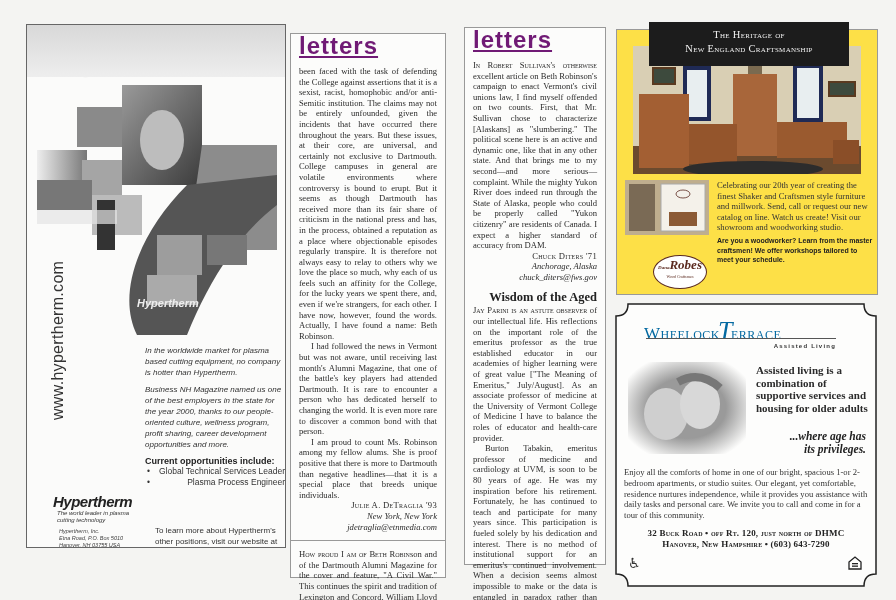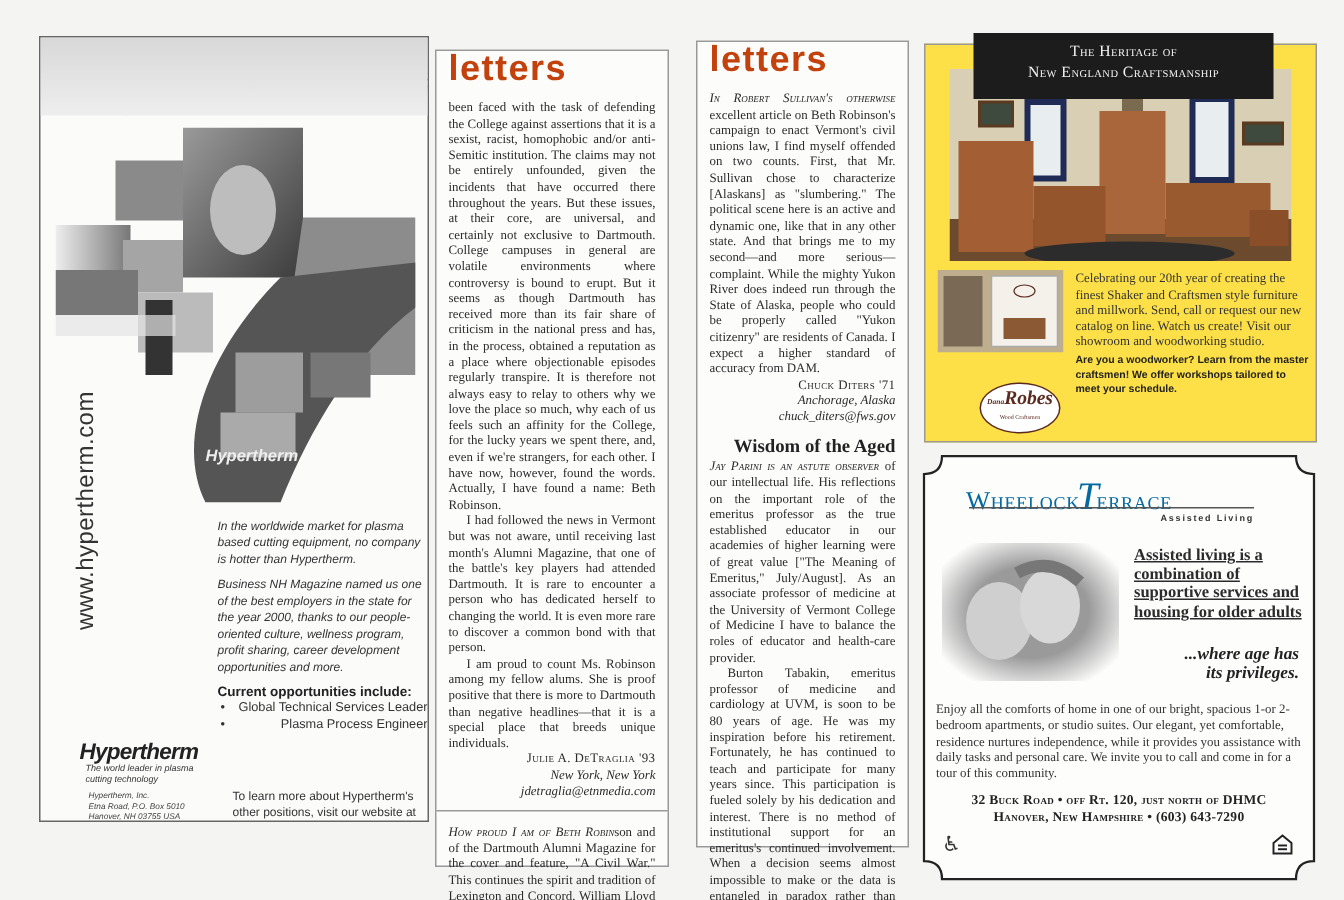--- a/index.html
+++ b/index.html
@@ -53,28 +53,28 @@
   }
 
   
   .col {
     position: absolute; background: #fcfcfb; border: 1px solid #999; padding: 0 8px;
     font-size: 8.6px; line-height: 10.6px; text-align: justify; color: #2b2b2b;
   }
   .col1 { left: 290px; top: 33px; width: 156px; height: 545px; }
   .col2 { left: 464px; top: 27px; width: 142px; height: 538px; }
   .col .masthead {
-    font: bold 24px/28px "Liberation Sans", sans-serif; color: #c2410c; letter-spacing: 1px;
-    margin: -2px 0 6px 0; text-align: left;
+    font: bold 24px/28px "Liberation Sans", sans-serif; color: #701a75; letter-spacing: 1px;
+    margin: -2px 0 6px 0; text-align: left; text-decoration: underline;
   }
   .col p { margin: 0; }
   .col p.indent { text-indent: 12px; }
   .col .sig { text-align: right; font-variant: small-caps; letter-spacing: 0.3px; }
   .col .place { text-align: right; font-style: italic; }
-  .col .lead { font-variant: small-caps; font-style: italic; }
+  .col .lead { font-variant: small-caps; }
   .col .gap { height: 6px; }
   .col .hr { border-top: 1px solid #999; margin: 8px -8px; }
   .col h3 { font: bold 12.5px/15px "Liberation Serif", serif; color: #222; text-align: right; margin-top: 2px; }
 
   
   .ad-robes {
     position: absolute; left: 616px; top: 29px; width: 262px; height: 266px;
     background: #fde047; border: 1px solid #999;
   }
   .ad-robes .banner {
@@ -116,21 +116,21 @@
     font: 17px "Liberation Serif", serif; color: #0369a1; letter-spacing: 0.5px; font-variant: small-caps;
   }
   .ad-wheel .logo-w .t { font: italic 26px "Liberation Serif", serif; margin: 0 -2px; }
   .ad-wheel .rule { position: absolute; left: 32px; top: 36px; width: 190px; border-top: 1px solid #555; }
   .ad-wheel .assisted {
     position: absolute; right: 42px; top: 41px; font: bold 6px "Liberation Sans", sans-serif; letter-spacing: 1.2px; color: #333;
   }
   .ad-wheel .photo { position: absolute; left: 14px; top: 60px; width: 118px; height: 92px; }
   .ad-wheel .pitch {
     position: absolute; left: 142px; top: 62px; width: 120px;
-    font: bold 11px/12.5px "Liberation Serif", serif; color: #2b2b2b; text-decoration: underline;
+    font: bold 11px/12.5px "Liberation Serif", serif; color: #2b2b2b;
   }
   .ad-wheel .tag {
     position: absolute; right: 12px; top: 128px; text-align: right;
     font: italic bold 11.5px/12.5px "Liberation Serif", serif; color: #222;
   }
   .ad-wheel .body {
     position: absolute; left: 10px; top: 165px; width: 244px;
     font: 8.6px/10.8px "Liberation Serif", serif; color: #333;
   }
   .ad-wheel .address {

